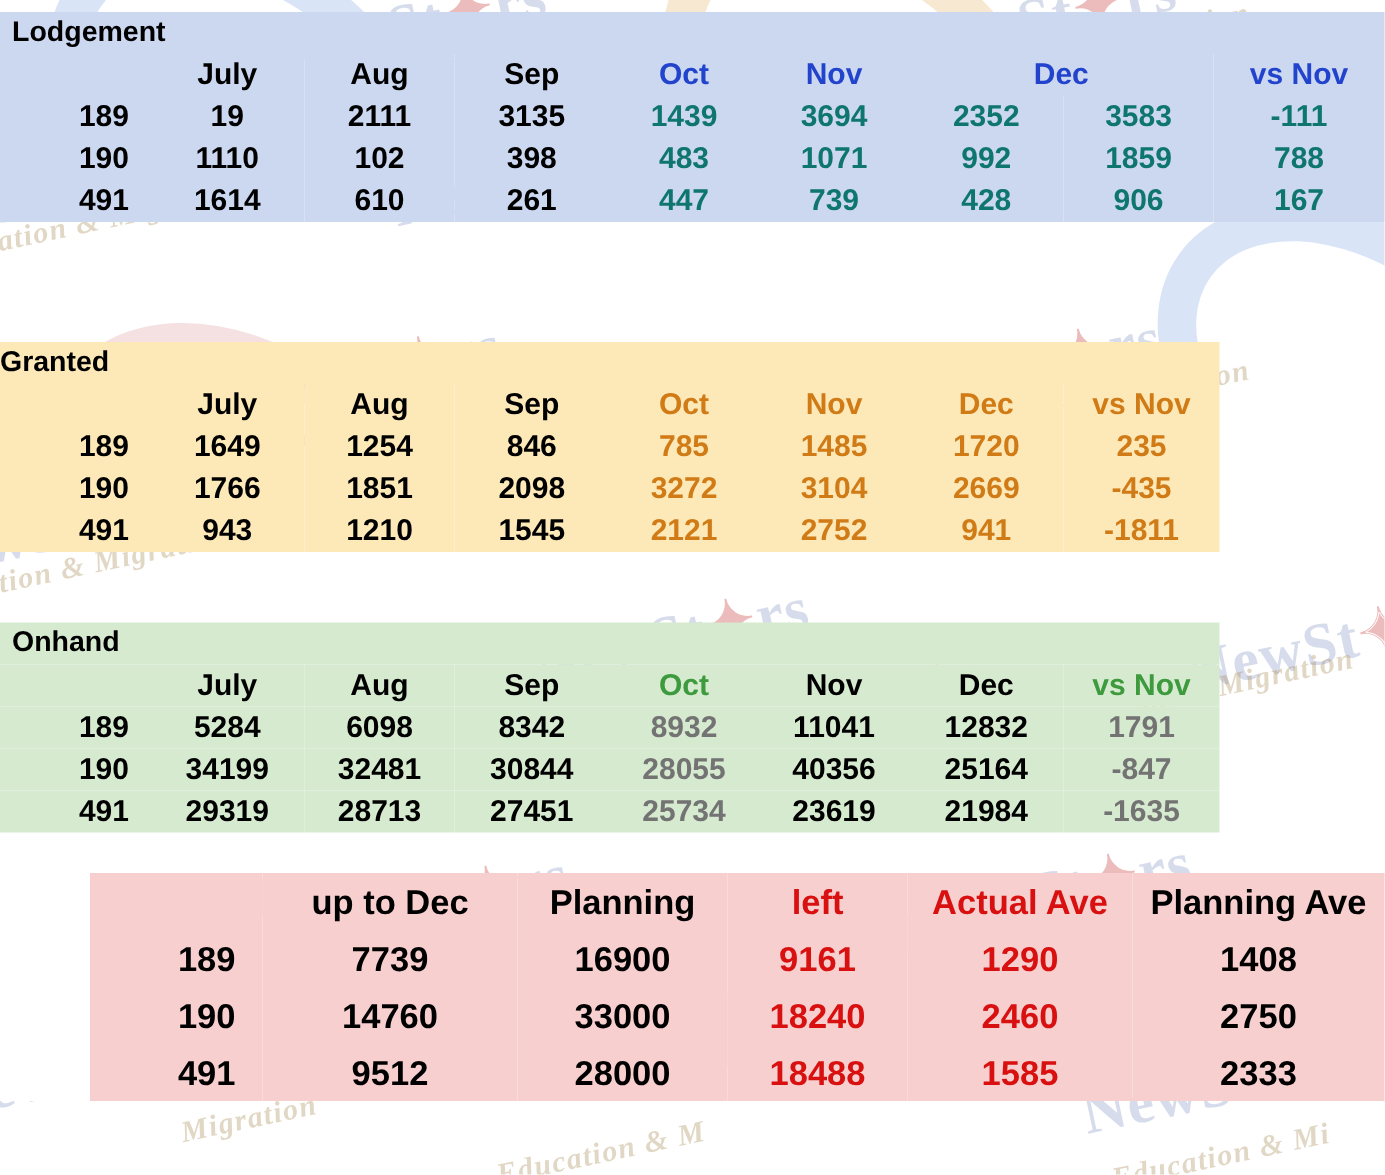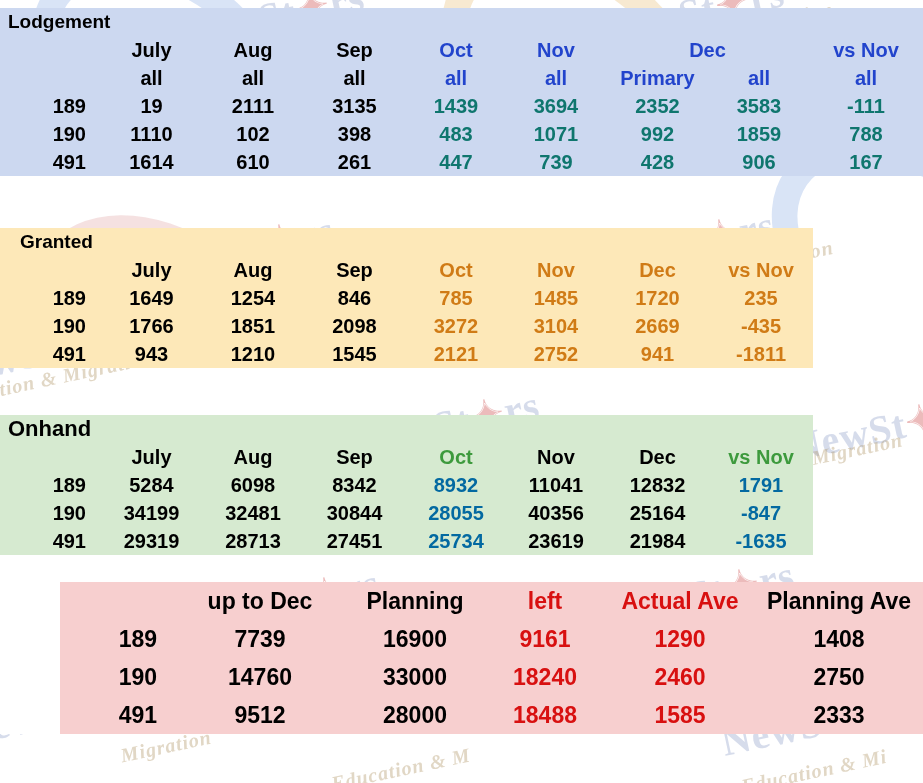--- a/index.html
+++ b/index.html
@@ -86,34 +86,34 @@
     color: #000000;
   }
   .tbl-lodgement .hdr-dark { color: #000000; font-size: 20px; }
   .tbl-lodgement .hdr-blue { color: #2244cc; font-size: 20px; }
   .tbl-lodgement .val-dark { color: #000000; }
   .tbl-lodgement .val-blue { color: #0f766e; }
   .tbl-lodgement .rowlab { color: #000000; text-align: right; padding-right: 14px; }
 
   
   .tbl-granted td { background: #fde8b8; height: 28px; font-size: 20px; }
-  .tbl-granted .title { text-align: left; padding-left: 20px; font-size: 19px; color: #000; }
+  .tbl-granted .title { text-align: left; padding-left: 0; font-size: 19px; color: #000; }
   .tbl-granted .hdr-dark { color: #000; }
   .tbl-granted .hdr-amber { color: #d07b16; }
   .tbl-granted .val-dark { color: #000; }
   .tbl-granted .val-amber { color: #d07b16; }
   .tbl-granted .rowlab { color: #000; text-align: right; padding-right: 14px; }
 
   
   .tbl-onhand td { background: #d6ead0; height: 28px; font-size: 20px; }
-  .tbl-onhand .title { text-align: left; padding-left: 8px; font-size: 22px; color: #000; }
+  .tbl-onhand .title { text-align: left; padding-left: 8px; font-size: 19px; color: #000; }
   .tbl-onhand .hdr-dark { color: #000; }
   .tbl-onhand .hdr-green { color: #3d9a3d; }
   .tbl-onhand .val-dark { color: #000; }
-  .tbl-onhand .val-green { color: #0369a1; text-align: center; }
+  .tbl-onhand .val-green { color: #737373; text-align: center; }
   .tbl-onhand .rowlab { color: #000; text-align: right; padding-right: 14px; }
 
   
   .tbl-planning td { background: #f7cfcf; height: 38px; font-size: 23px; }
   .tbl-planning .title { color: #000; font-size: 23px; }
   .tbl-planning .hdr-dark { color: #000; font-size: 23px; }
   .tbl-planning .hdr-red { color: #d81010; font-size: 23px; }
   .tbl-planning .val-dark { color: #000; }
   .tbl-planning .val-red { color: #d81010; }
   .tbl-planning .rowlab { color: #000; text-align: right; padding-right: 18px; }
@@ -188,31 +188,20 @@
       </tr>
       <tr>
         <td></td>
         <td class="hdr-dark">July</td>
         <td class="hdr-dark">Aug</td>
         <td class="hdr-dark">Sep</td>
         <td class="hdr-blue">Oct</td>
         <td class="hdr-blue">Nov</td>
         <td class="hdr-blue" colspan="2">Dec</td>
         <td class="hdr-blue">vs Nov</td>
-      </tr>
-      <tr>
-        <td></td>
-        <td class="hdr-dark">all</td>
-        <td class="hdr-dark">all</td>
-        <td class="hdr-dark">all</td>
-        <td class="hdr-blue">all</td>
-        <td class="hdr-blue">all</td>
-        <td class="hdr-blue">Primary</td>
-        <td class="hdr-blue">all</td>
-        <td class="hdr-blue">all</td>
       </tr>
       <tr>
         <td class="rowlab">189</td>
         <td class="val-dark">19</td>
         <td class="val-dark">2111</td>
         <td class="val-dark">3135</td>
         <td class="val-blue">1439</td>
         <td class="val-blue">3694</td>
         <td class="val-blue">2352</td>
         <td class="val-blue">3583</td>

